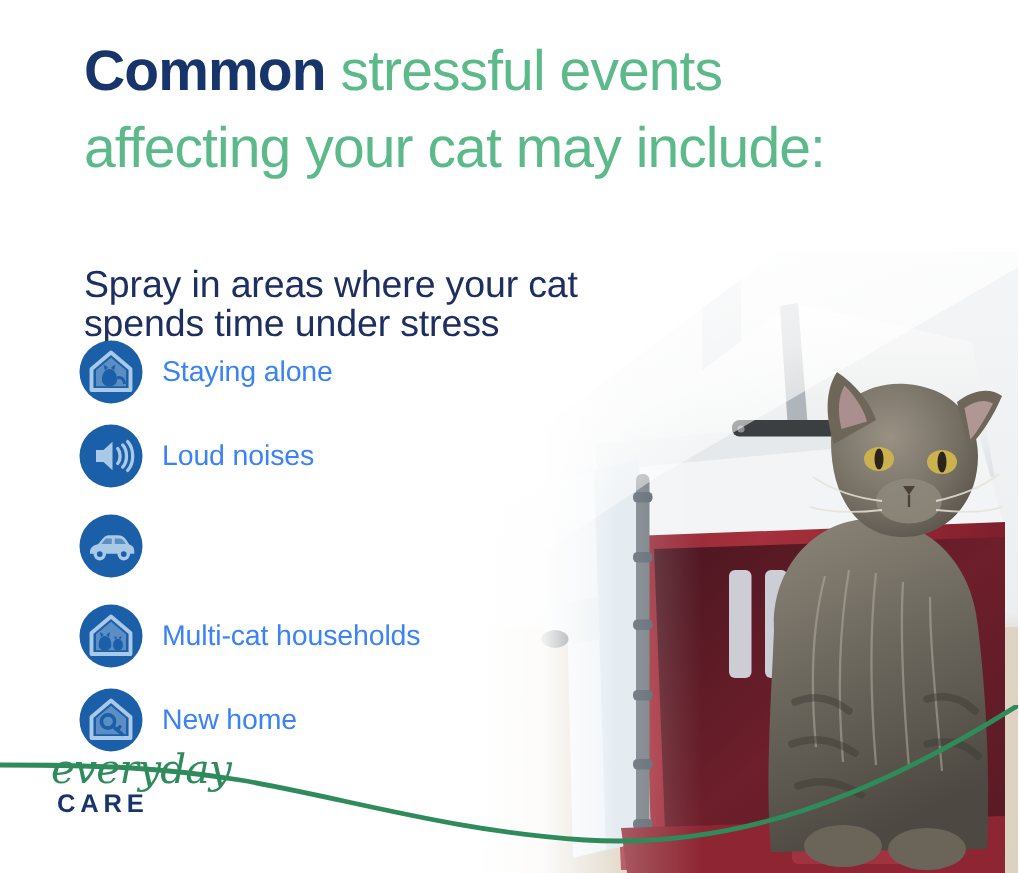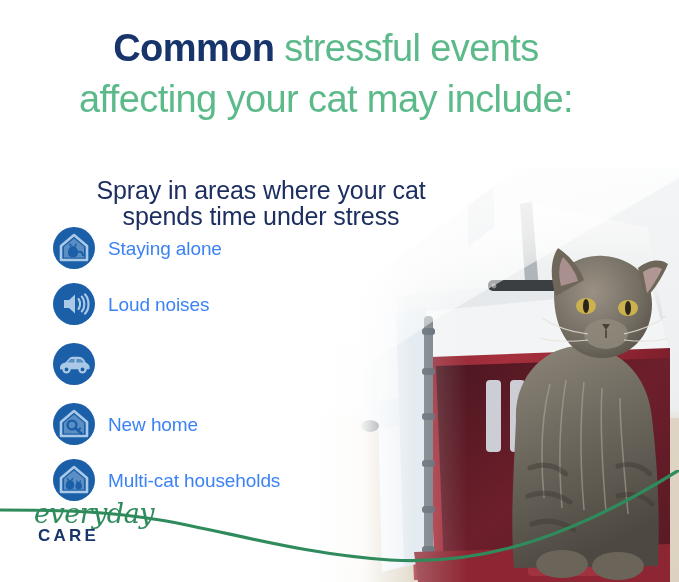--- a/index.html
+++ b/index.html
@@ -13,21 +13,20 @@
     overflow: hidden;
     font-family: "Liberation Sans", sans-serif;
     position: relative;
   }
   #canvas {
     position: relative;
     width: 679px;
     height: 582px;
     background: #ffffff;
     overflow: hidden;
-    text-align: center;
   }
 
   
   .photo-panel {
     position: absolute;
     left: 318px;
     top: 168px;
     width: 361px;
     height: 414px;
     overflow: hidden;
@@ -335,45 +334,45 @@
         </svg>
       </span>
     </div>
 
     <div class="benefit-row">
       <span class="benefit-icon">
         <svg viewBox="0 0 44 44">
           <circle cx="22" cy="22" r="21" fill="#1b5fa8"></circle>
           <path d="M22 9 L35 20 L35 34 L9 34 L9 20 Z" fill="none" stroke="#a9c9e6" stroke-width="2.6" stroke-linejoin="round"></path>
           <path d="M22 12.5 L32 20.8 L32 31.5 L12 31.5 L12 20.8 Z" fill="#9cc0e0" opacity="0.5"></path>
-          <circle cx="20" cy="23" r="4.4" fill="none" stroke="#1b5fa8" stroke-width="2.4"></circle>
-          <path d="M23 26 L29.5 31.5" stroke="#1b5fa8" stroke-width="2.4" stroke-linecap="round"></path>
-          <path d="M26 28.5 L28 26.5" stroke="#1b5fa8" stroke-width="2.2" stroke-linecap="round"></path>
-        </svg>
-      </span>
-      <span class="benefit-label">New home</span>
-    </div>
-
-    <div class="benefit-row">
-      <span class="benefit-icon">
-        <svg viewBox="0 0 44 44">
-          <circle cx="22" cy="22" r="21" fill="#1b5fa8"></circle>
-          <path d="M22 9 L35 20 L35 34 L9 34 L9 20 Z" fill="none" stroke="#a9c9e6" stroke-width="2.6" stroke-linejoin="round"></path>
-          <path d="M22 12.5 L32 20.8 L32 31.5 L12 31.5 L12 20.8 Z" fill="#9cc0e0" opacity="0.5"></path>
           <path d="M18 22 C15.4 22 13.8 24.6 13.8 27.8 C13.8 30.2 15.2 31.5 18 31.5 C20.8 31.5 22.2 30.2 22.2 27.8 C22.2 24.6 20.6 22 18 22 Z" fill="#1b5fa8"></path>
           <path d="M15.4 22.8 L14.6 19.4 L17.2 21.2 Z" fill="#1b5fa8"></path>
           <path d="M20.6 22.8 L21.4 19.4 L18.8 21.2 Z" fill="#1b5fa8"></path>
           <path d="M26.6 23.8 C24.6 23.8 23.4 25.8 23.4 28.3 C23.4 30.3 24.5 31.5 26.6 31.5 C28.8 31.5 29.9 30.3 29.9 28.3 C29.9 25.8 28.6 23.8 26.6 23.8 Z" fill="#1b5fa8"></path>
           <path d="M24.7 24.4 L24.1 21.8 L26.1 23.2 Z" fill="#1b5fa8"></path>
           <path d="M28.5 24.4 L29.1 21.8 L27.1 23.2 Z" fill="#1b5fa8"></path>
         </svg>
       </span>
       <span class="benefit-label">Multi-cat households</span>
     </div>
 
+    <div class="benefit-row">
+      <span class="benefit-icon">
+        <svg viewBox="0 0 44 44">
+          <circle cx="22" cy="22" r="21" fill="#1b5fa8"></circle>
+          <path d="M22 9 L35 20 L35 34 L9 34 L9 20 Z" fill="none" stroke="#a9c9e6" stroke-width="2.6" stroke-linejoin="round"></path>
+          <path d="M22 12.5 L32 20.8 L32 31.5 L12 31.5 L12 20.8 Z" fill="#9cc0e0" opacity="0.5"></path>
+          <circle cx="20" cy="23" r="4.4" fill="none" stroke="#1b5fa8" stroke-width="2.4"></circle>
+          <path d="M23 26 L29.5 31.5" stroke="#1b5fa8" stroke-width="2.4" stroke-linecap="round"></path>
+          <path d="M26 28.5 L28 26.5" stroke="#1b5fa8" stroke-width="2.2" stroke-linecap="round"></path>
+        </svg>
+      </span>
+      <span class="benefit-label">New home</span>
+    </div>
+
   </div>
 
   <svg class="swoosh" viewBox="0 0 679 112">
     <path d="M0 40 C70 40 110 42 160 50 C230 62 300 84 390 90 C490 96 580 62 679 0" fill="none" stroke="#2f8b5c" stroke-width="3.2" stroke-linecap="round"></path>
   </svg>
 
   <div class="brand-logo">
     <span class="brand-word">everyday</span>
     <span class="brand-care">CARE</span>
   </div>

